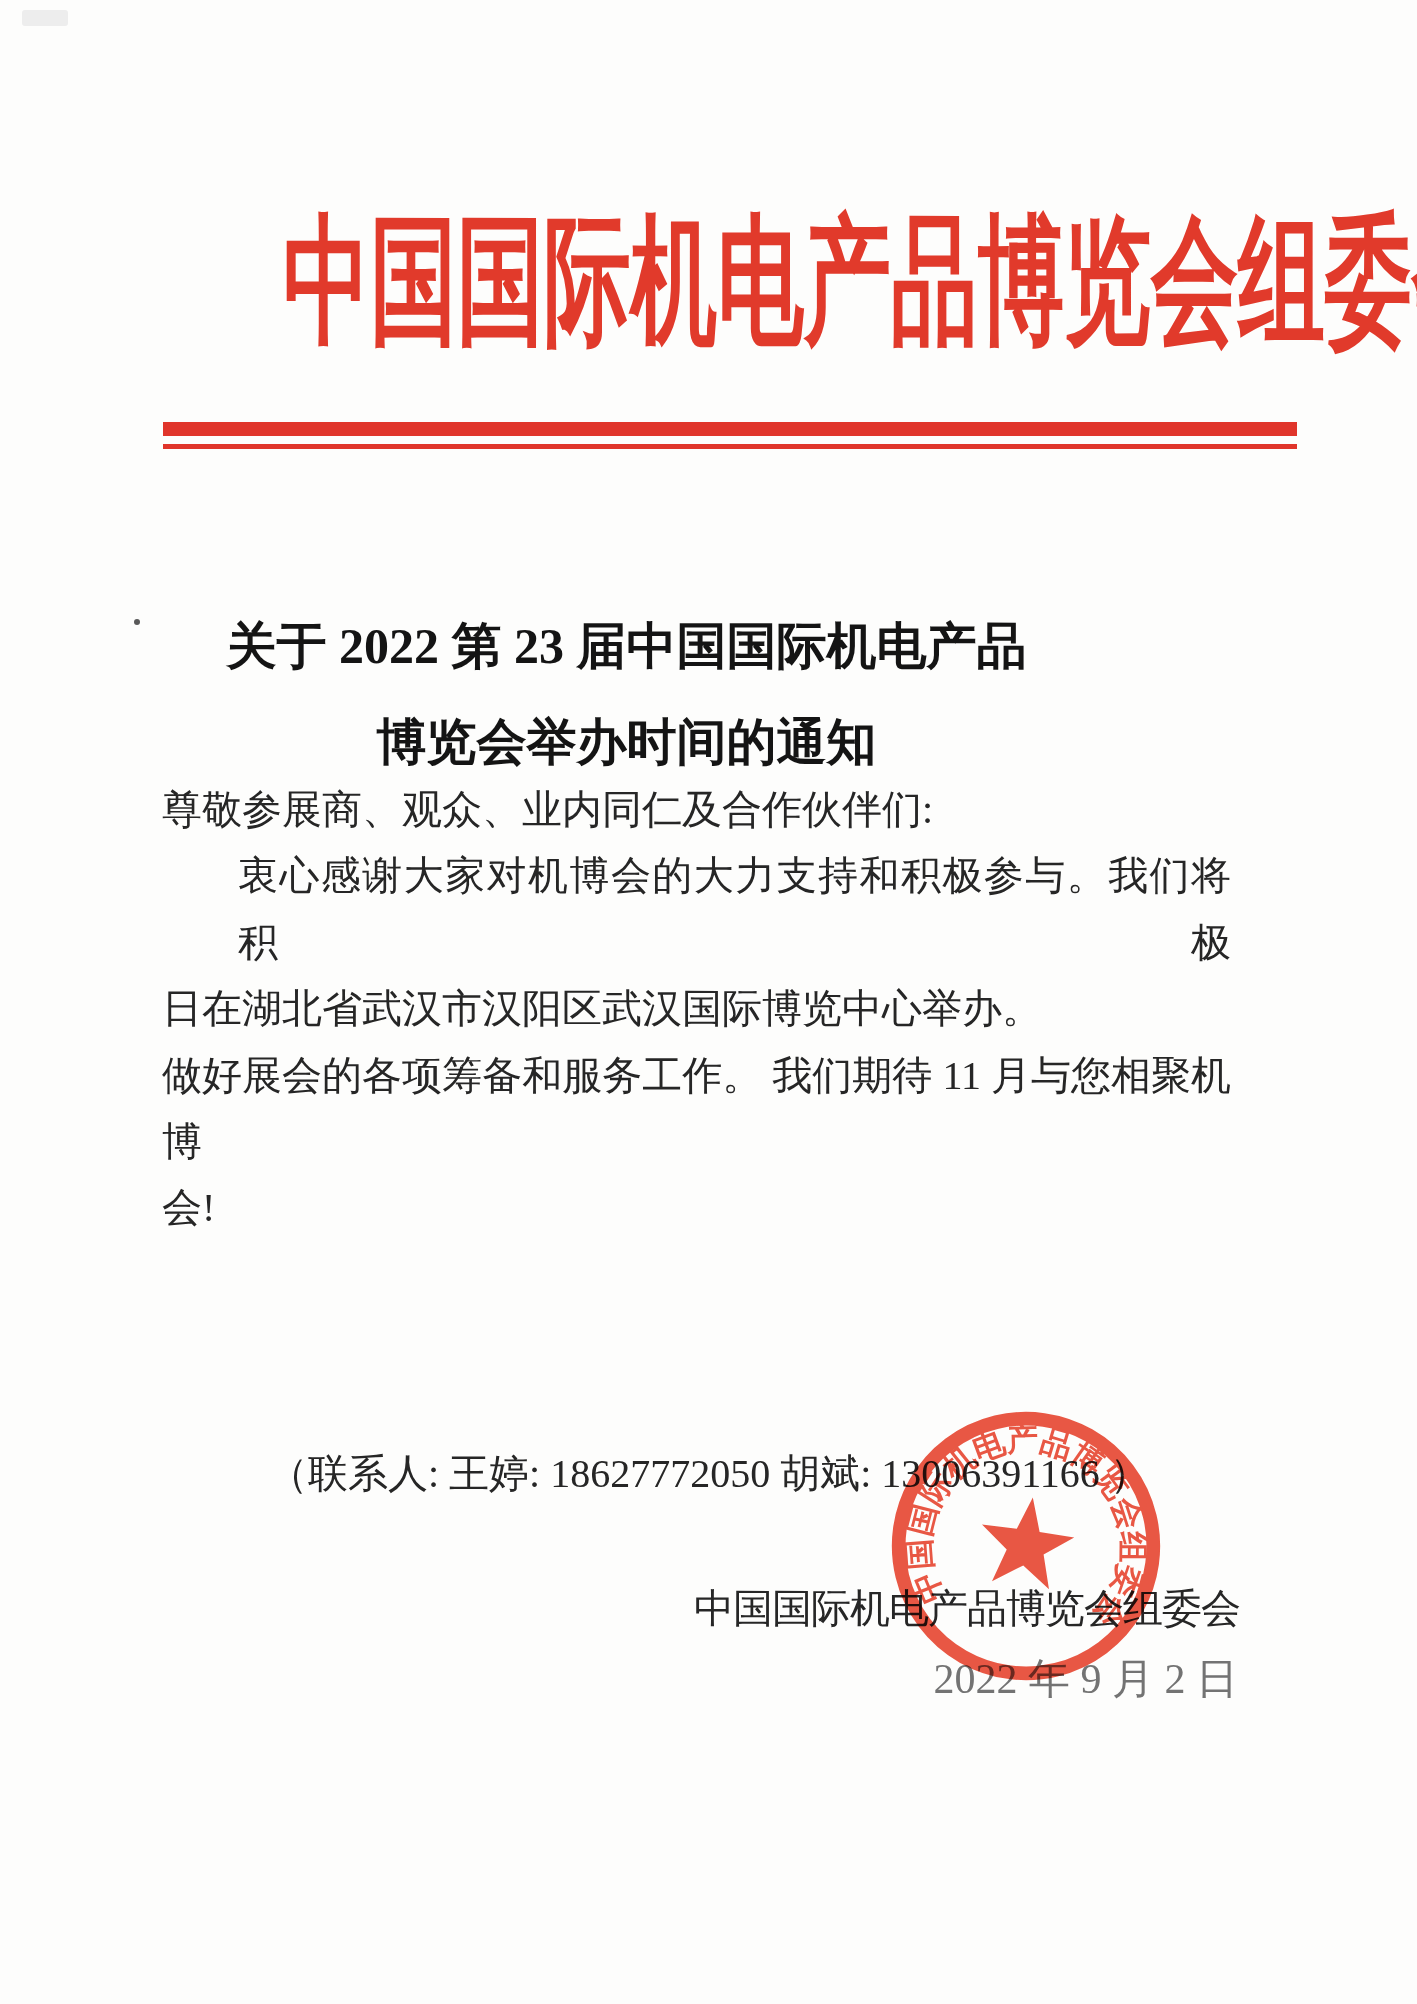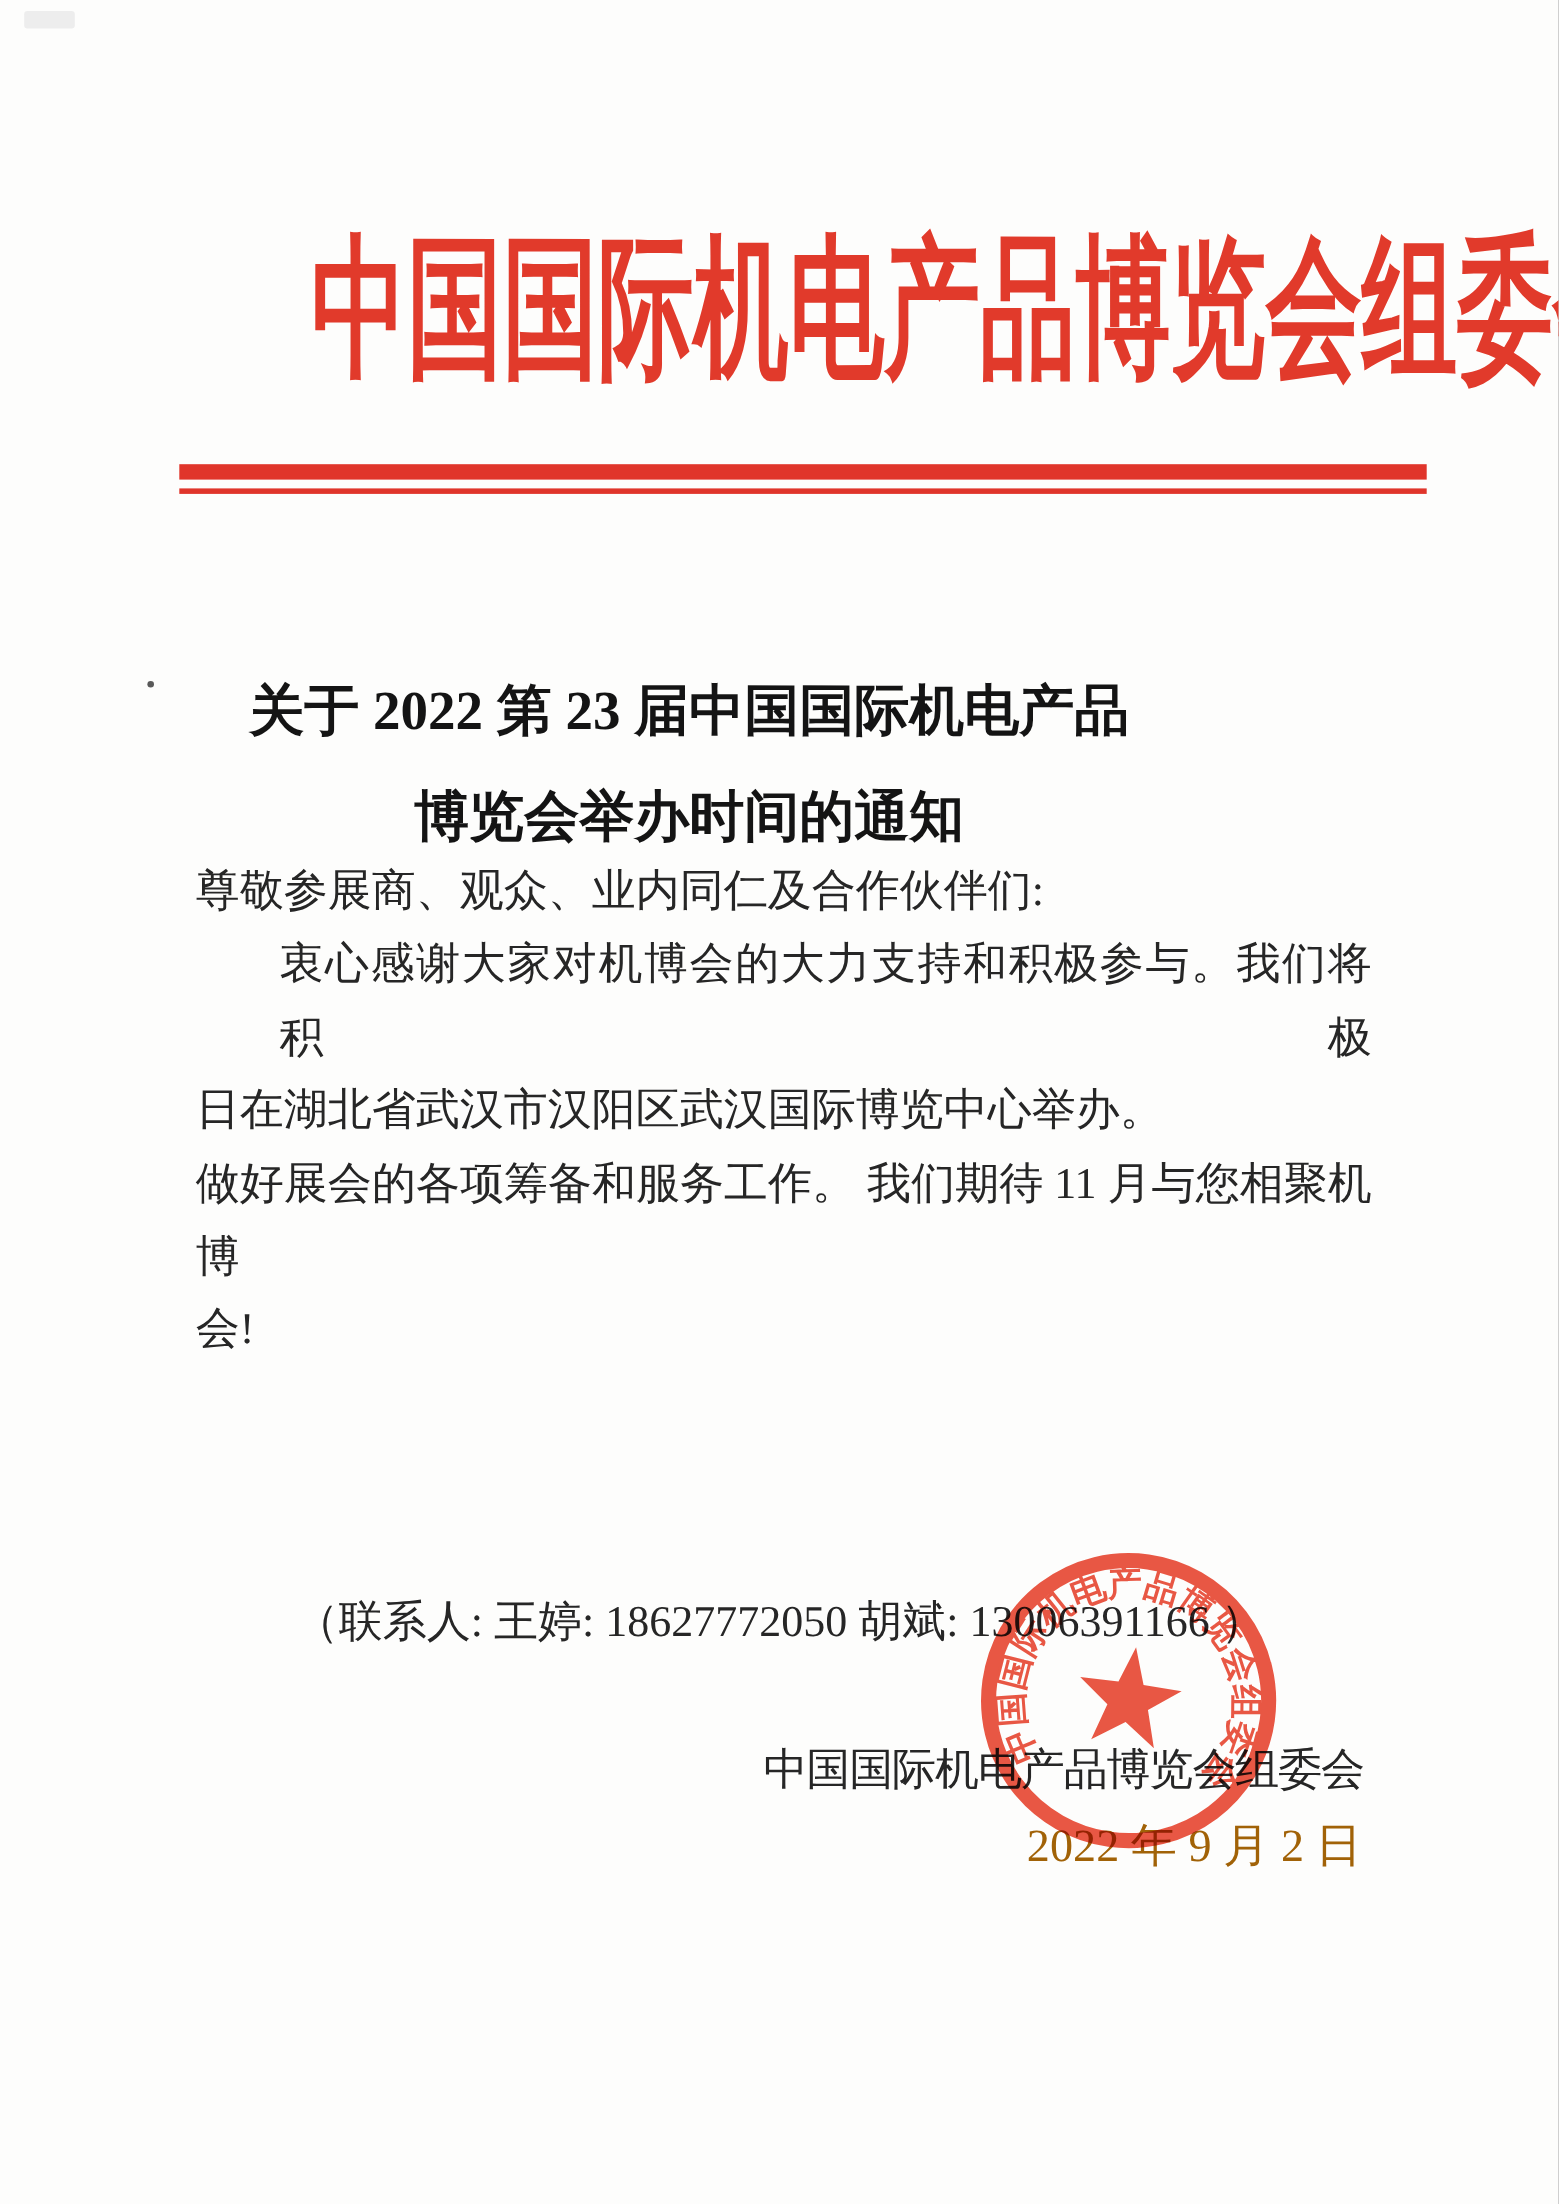--- a/index.html
+++ b/index.html
@@ -29,40 +29,40 @@
     background:#e0352b;
   }
   
   .doc-title{
     position:absolute;top:598px;left:0;width:1253px;
     text-align:center;font-size:50px;line-height:96px;
     font-weight:bold;color:#141414;
   }
   
   .body-block{
-    position:absolute;left:178px;top:777px;width:1069px;
+    position:absolute;left:162px;top:777px;width:1069px;
     font-size:40px;line-height:66.4px;color:#262626;
   }
   .bline{width:1069px;}
   .just{text-align:justify;text-align-last:justify;}
   .nojust{text-align:left;}
   .indent{padding-left:76px;box-sizing:border-box;}
   
   .contact{
     position:absolute;left:268px;top:1454px;
     font-size:40px;line-height:40px;color:#262626;white-space:nowrap;
   }
   
   .sig-org{
     position:absolute;right:177px;top:1589px;
     font-size:40px;line-height:40px;letter-spacing:-1px;color:#262626;white-space:nowrap;
   }
   .sig-date{
     position:absolute;right:179px;top:1658px;
-    font-size:42px;line-height:42px;color:#a16207;white-space:nowrap;
+    font-size:42px;line-height:42px;color:#737373;white-space:nowrap;
   }
   
   .seal{
     position:absolute;left:884px;top:1404px;width:284px;height:284px;
     mix-blend-mode:multiply;opacity:.92;
     transform:rotate(8deg);
   }
   .seal svg{display:block;}
   .seal-arc-text{
     font-family:"Liberation Serif","DejaVu Serif",serif;

